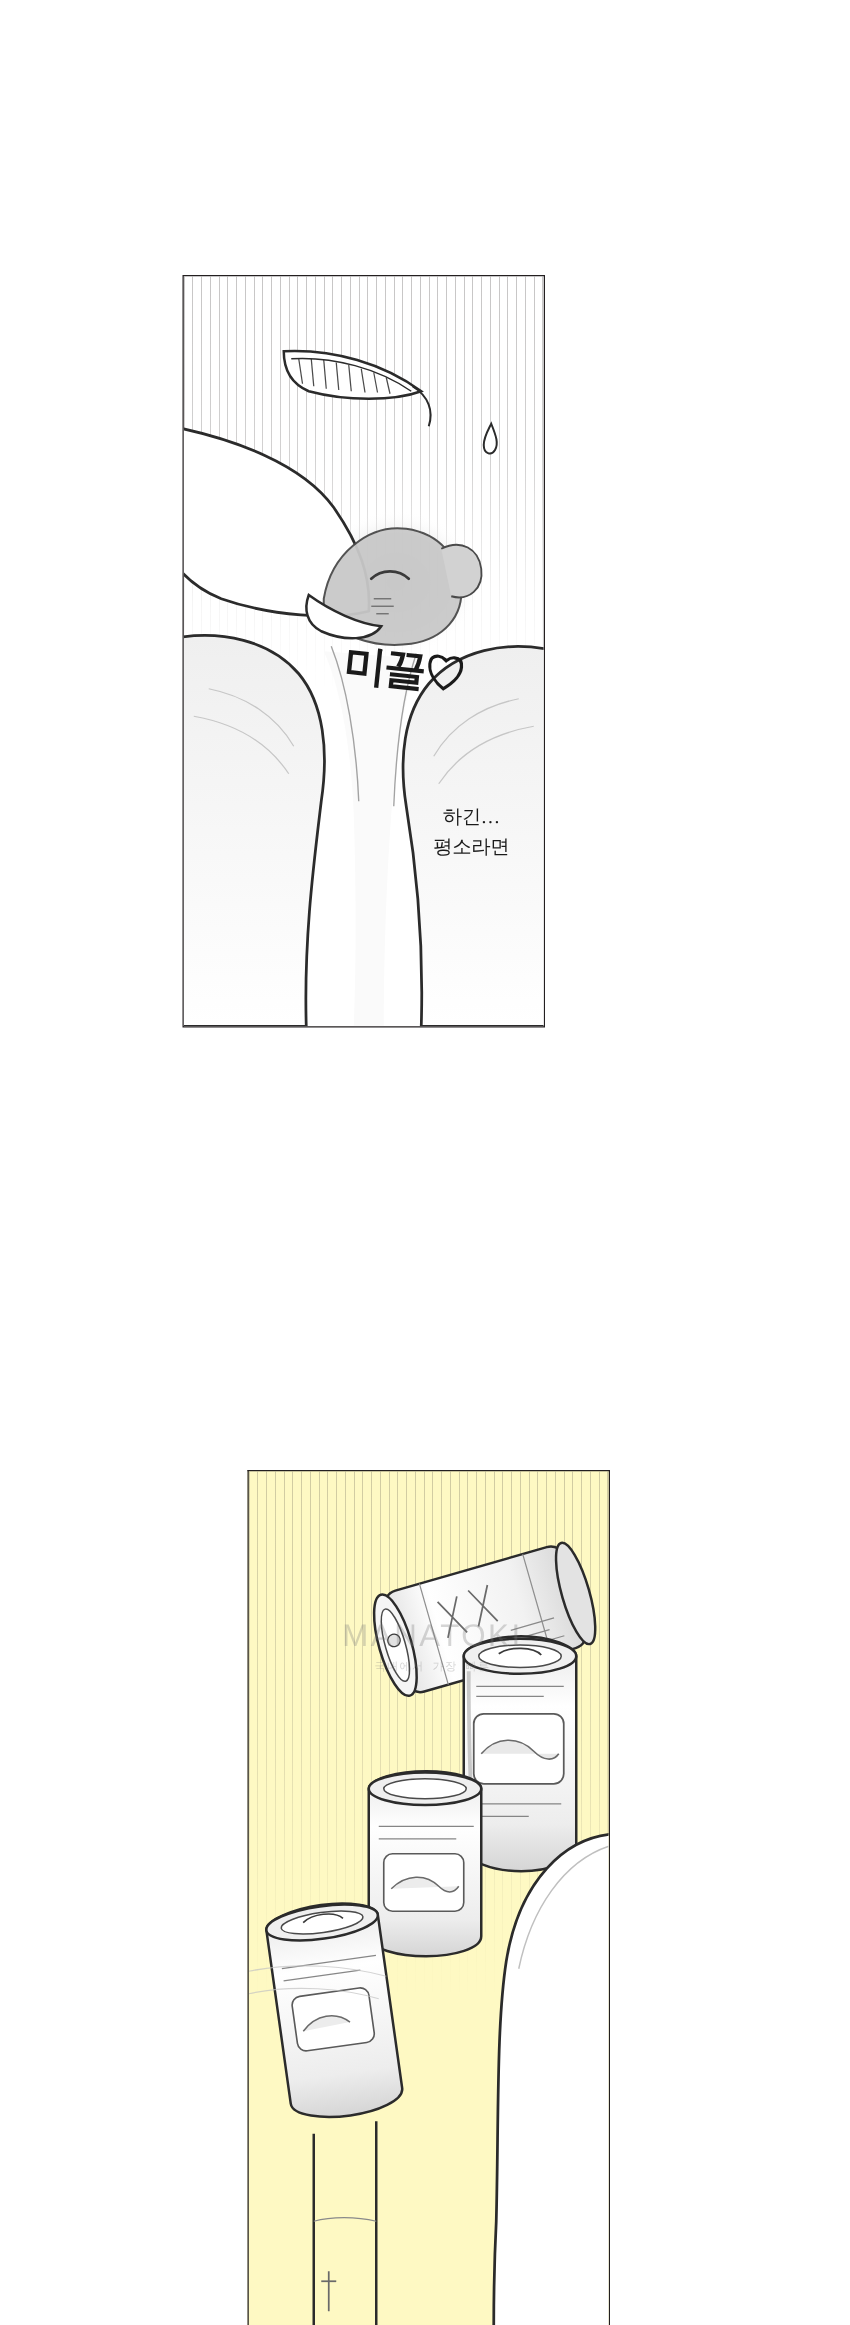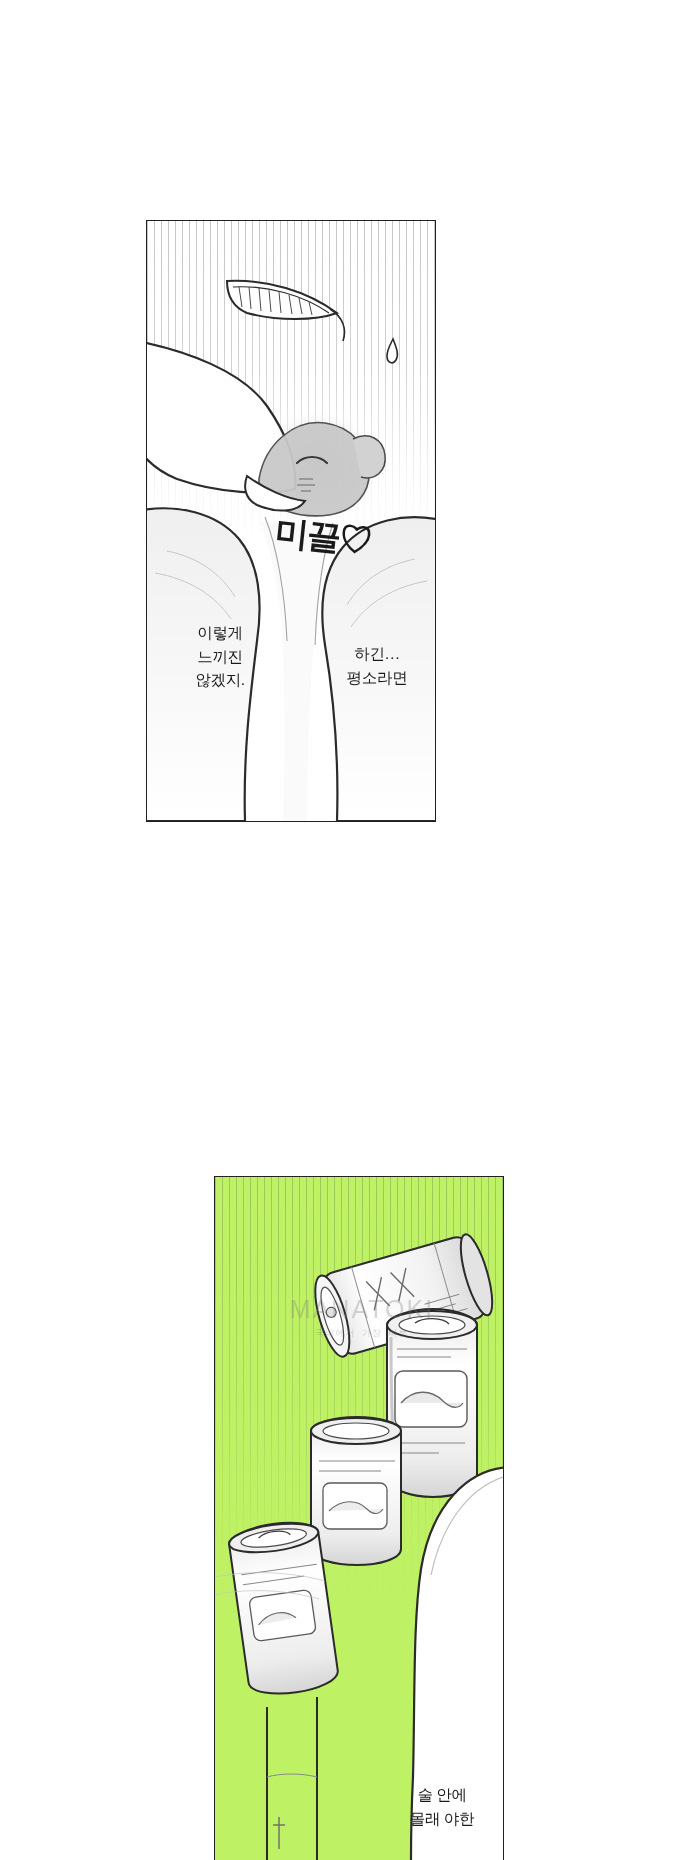--- a/index.html
+++ b/index.html
@@ -69,23 +69,22 @@
 
   
   .panel2 {
     position: absolute;
     left: 198px;
     top: 1176px;
     width: 288px;
     height: 684px;
     border: 1px solid #231f20;
     border-bottom: none;
-    background: #bef264;
+    background: #fef9c3;
     overflow: hidden;
-    margin-left: 16px;
   }
   .hatch2 {
     position: absolute;
     left: 0;
     top: 0;
     width: 100%;
     height: 420px;
     background-image: repeating-linear-gradient(
       to right,
       rgba(60,55,55,0.26) 0px,
@@ -211,23 +210,20 @@
         <path d="M8,352 C 42,358 68,374 84,398"></path>
       </g>
       <g stroke="#b8b8b8" stroke-width="1" opacity="0.75" fill="none">
         <path d="M268,338 C 238,344 214,360 200,384"></path>
         <path d="M280,360 C 246,366 220,382 204,406"></path>
       </g>
     </svg>
 
     <div class="sfx">미끌♡</div>
 
-    <div class="balloon-text bt-left">이렇게
-느끼진
-않겠지.</div>
     <div class="balloon-text bt-right">하긴…
 평소라면</div>
   </div>
 
   <div class="panel2">
 
     <div class="hatch2"></div>
 
     <svg class="art" width="288" height="684" viewBox="0 0 288 684">
       <defs>
@@ -315,17 +311,15 @@
       <path d="M52,600 C 66,596 86,596 102,600" fill="none" stroke="#8a8a8a" stroke-width="1"></path>
       <path d="M64,640 L64,672" stroke="#6a6a6a" stroke-width="1.4" fill="none"></path>
       <path d="M58,648 L70,648" stroke="#6a6a6a" stroke-width="1.4" fill="none"></path>
     </svg>
 
     <div class="watermark">
       <div class="wm-main">MANATOKI</div>
       <div class="wm-sub">국내에서 가장 빠른</div>
     </div>
 
-    <div class="balloon-text bt-bottom">술 안에
-몰래 야한</div>
   </div>
 
 </div>
 
 </body></html>

